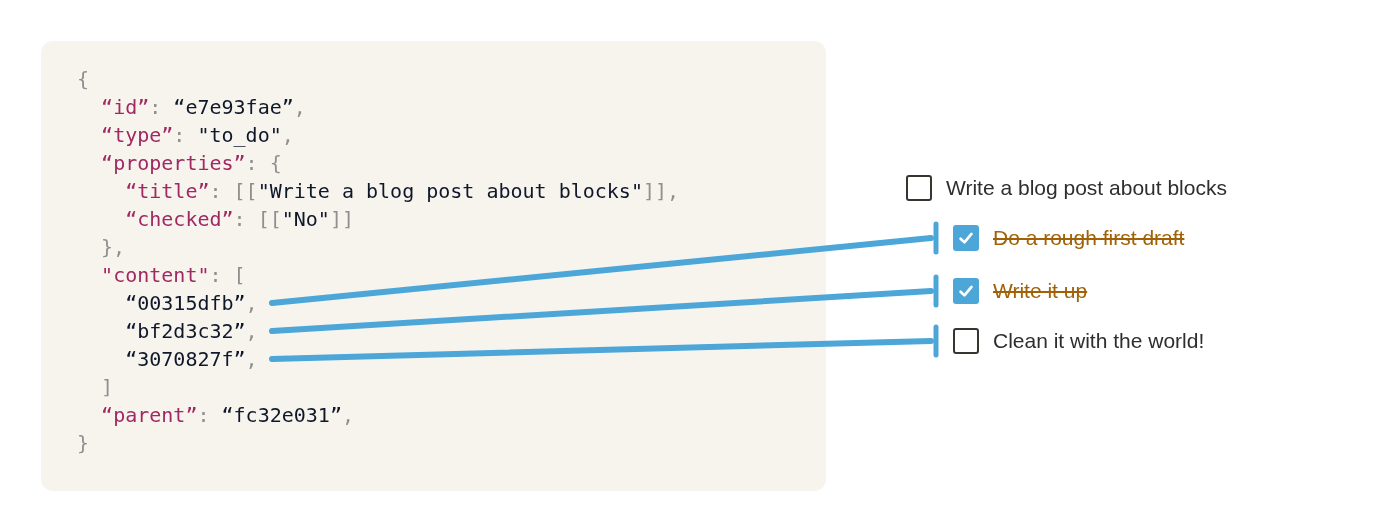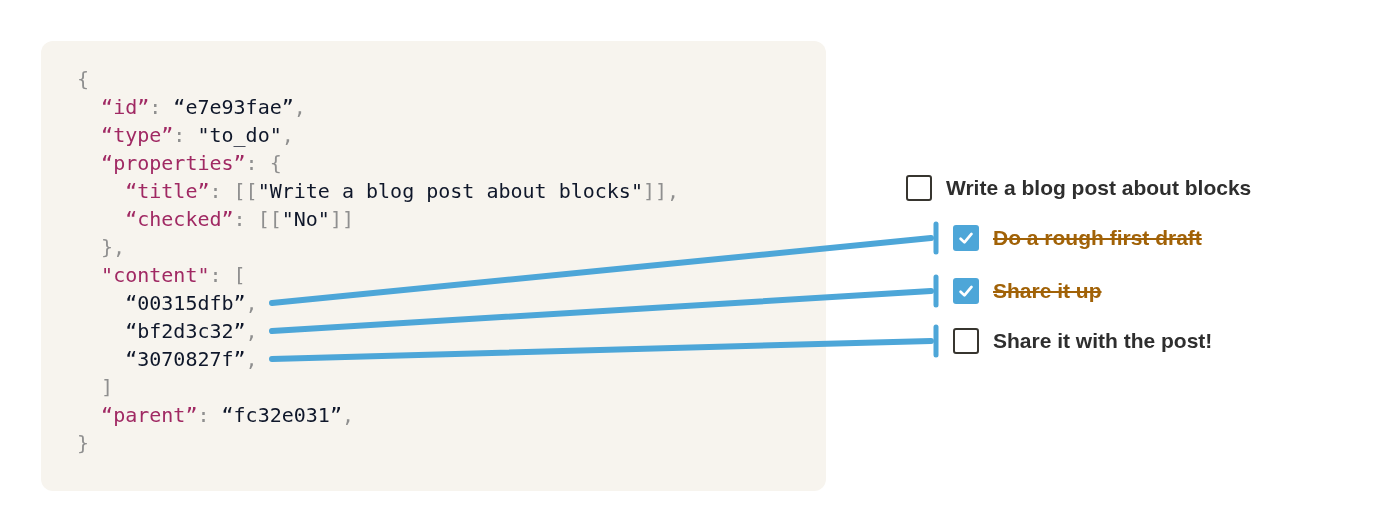--- a/index.html
+++ b/index.html
@@ -36,21 +36,20 @@
     position: absolute;
     left: 0; top: 0;
     width: 1400px; height: 532px;
     pointer-events: none;
   }
   .todo-row {
     position: absolute;
     display: flex;
     align-items: center;
     gap: 14px;
-    font-weight: bold;
   }
   .checkbox {
     width: 26px; height: 26px;
     box-sizing: border-box;
     border-radius: 4px;
     flex: 0 0 auto;
     display: flex;
     align-items: center;
     justify-content: center;
   }
@@ -104,21 +103,21 @@
           </svg>
         </span>
         <span class="todo-label done">Do a rough first draft</span>
       </div>
       <div class="todo-row" style="left: 953px; top: 278px;">
         <span class="checkbox checked">
           <svg viewBox="0 0 16 16" width="18" height="18">
             <path d="M3.2 8.6 L6.6 11.9 L12.9 4.4" fill="none" stroke="#ffffff" stroke-width="2.4" stroke-linecap="round" stroke-linejoin="round"></path>
           </svg>
         </span>
-        <span class="todo-label done">Share it up</span>
+        <span class="todo-label done">Write it up</span>
       </div>
       <div class="todo-row" style="left: 953px; top: 328px;">
         <span class="checkbox unchecked"></span>
-        <span class="todo-label">Share it with the post!</span>
+        <span class="todo-label">Clean it with the world!</span>
       </div>
     </div>
 
 </div>
 
 </body></html>

